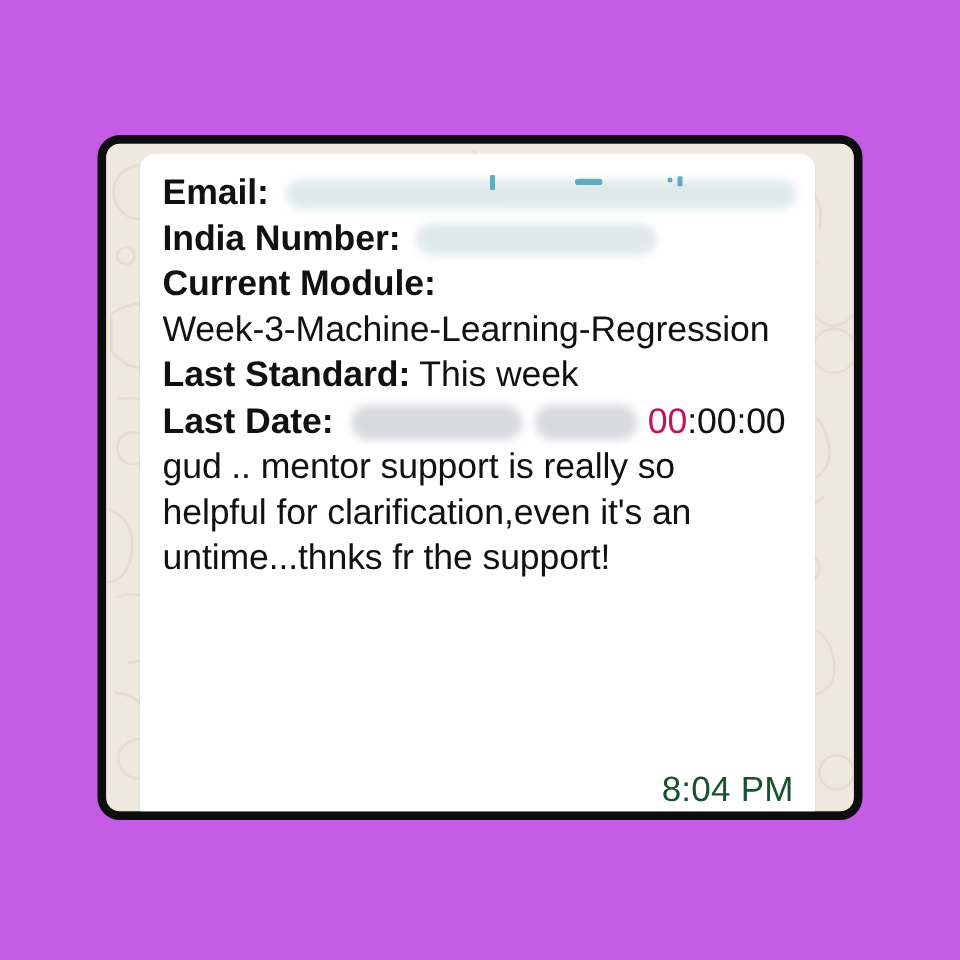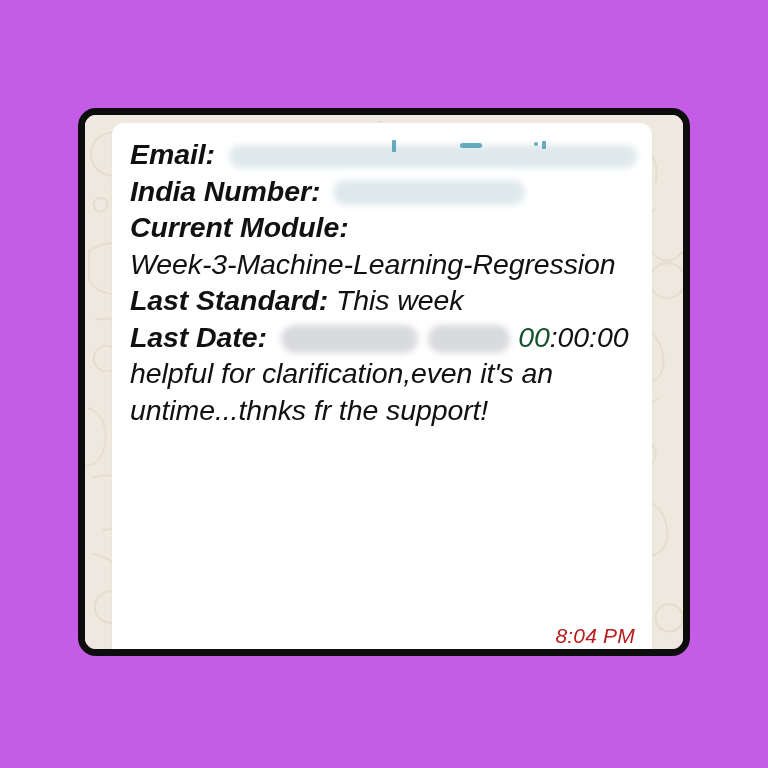--- a/index.html
+++ b/index.html
@@ -12,21 +12,20 @@
     background: #c45ce6;
     font-family: "Liberation Sans", sans-serif;
     overflow: hidden;
   }
 
   #stage {
     position: relative;
     width: 768px;
     height: 768px;
     background: #c45ce6;
-    font-style: italic;
   }
 
   
   #frame {
     position: absolute;
     left: 78px;
     top: 108px;
     width: 612px;
     height: 548px;
     box-sizing: border-box;
@@ -90,29 +89,29 @@
   .redact.gray2  { background: #d9dade; }
 
   
   .speck {
     position: absolute;
     background: #2f8fa8;
     opacity: .72;
     border-radius: 1px;
   }
 
-  .teal { color: #14532d; }
+  .teal { color: #be185d; }
 
   
   #timestamp {
     position: absolute;
     right: 17px;
     bottom: 11px;
-    font-size: 21px;
-    color: #b91c1c;
+    font-size: 28px;
+    color: #14532d;
     letter-spacing: .2px;
   }
 </style>
 </head>
 <body>
 
 <div id="stage">
 
   <div id="frame">
 
@@ -183,20 +182,23 @@
           <span class="lbl">Last Date:</span>
           <span class="redact gray2" style="width:137px;height:28px;margin-left:6px;"></span>
           <span class="redact gray2" style="width:82px;height:28px;margin-left:3px;"></span>
           <span class="teal">00</span><span>:00:00</span>
         </div>
 
 
 
 
 
+        <div class="line">
+          <span>gud .. mentor support is really so</span>
+        </div>
 
         <div class="line">
           <span>helpful for clarification,even it's an</span>
         </div>
 
         <div class="line">
           <span>untime...thnks fr the support!</span>
         </div>
 
       </div>

